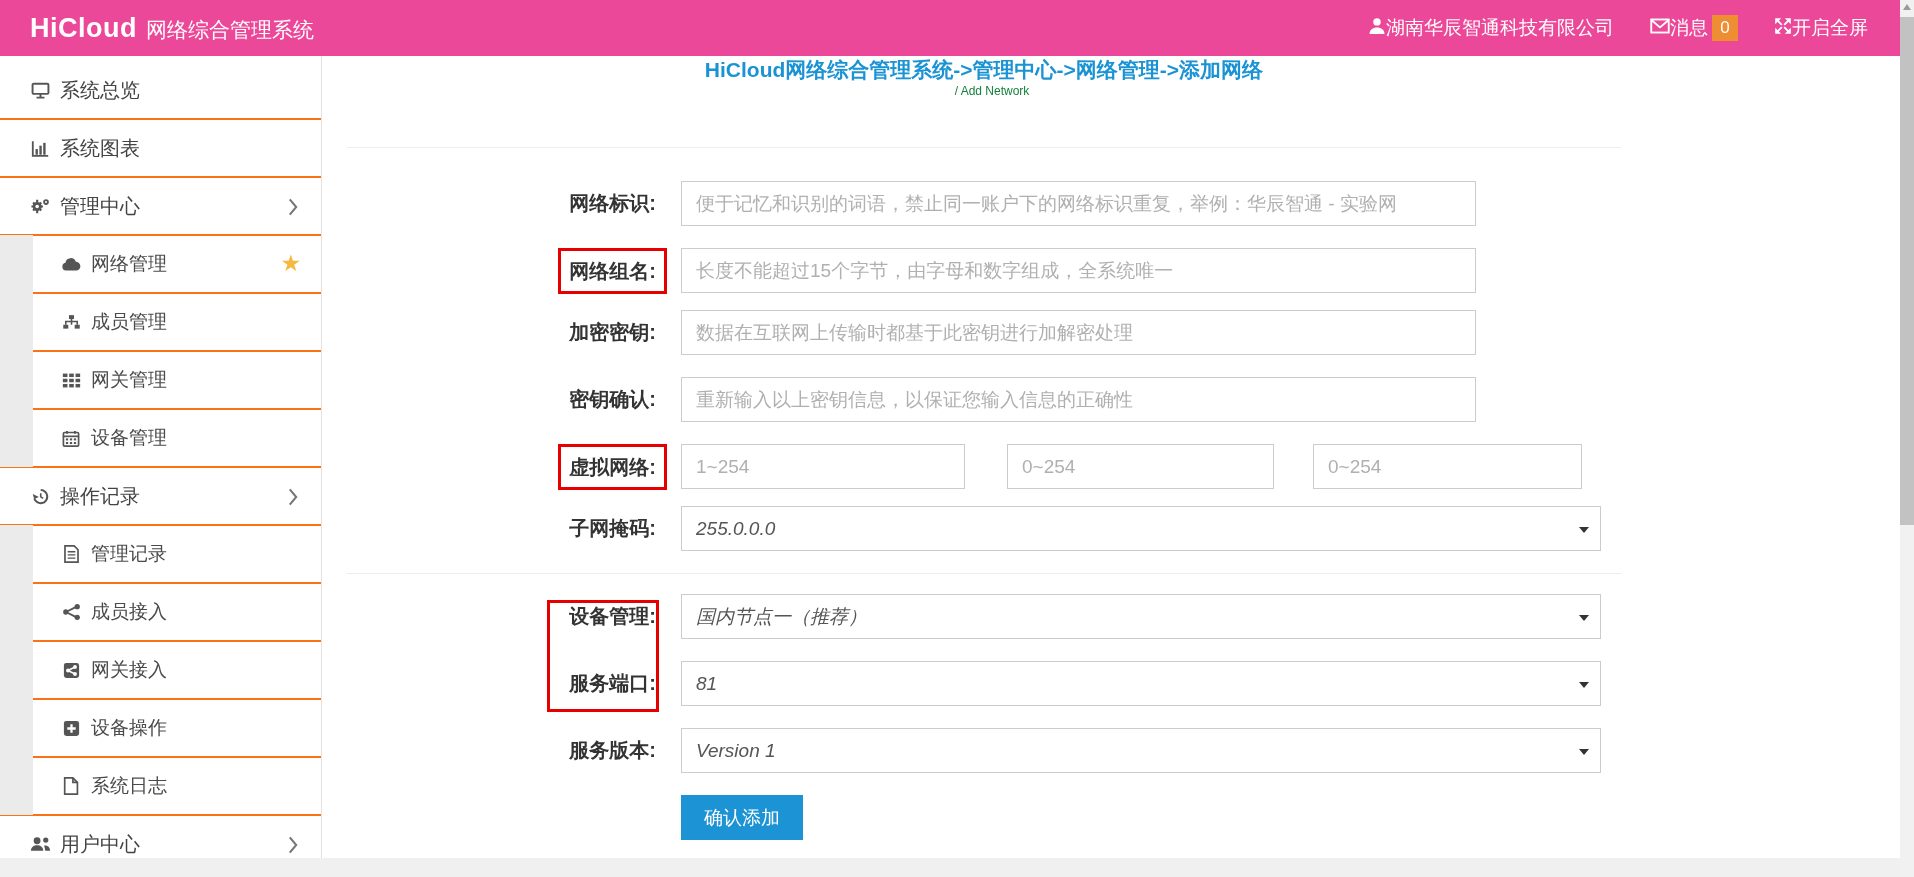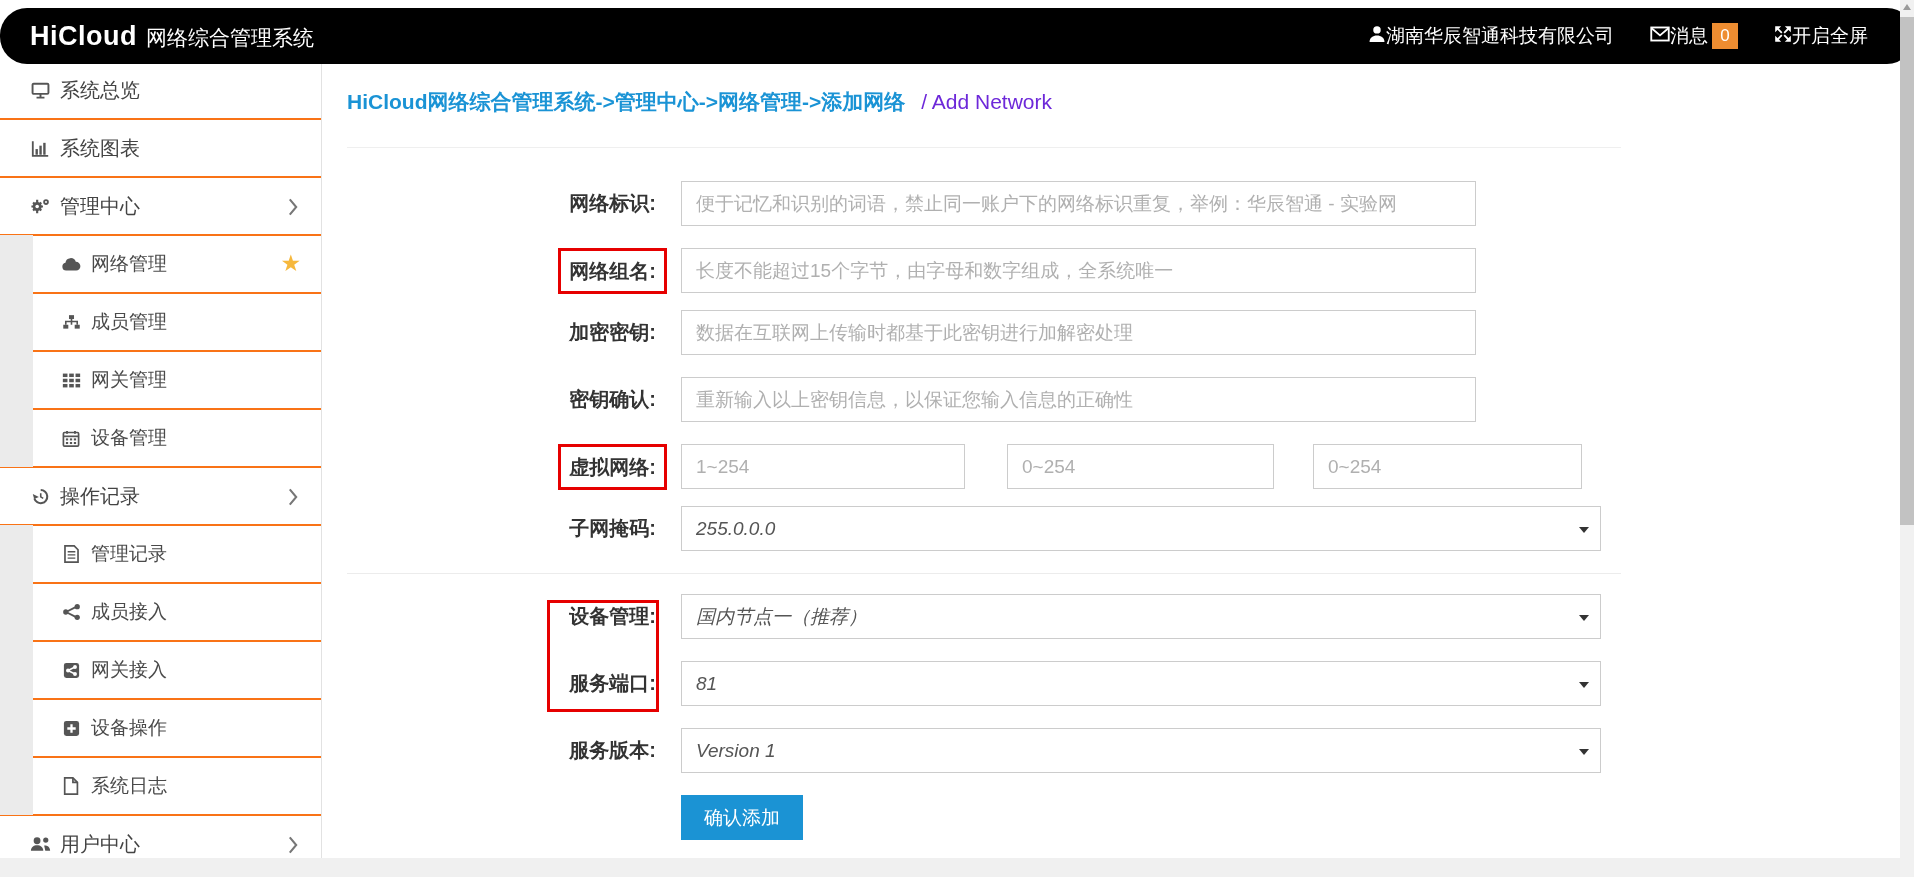--- a/index.html
+++ b/index.html
@@ -1,21 +1,21 @@
 <!DOCTYPE html>
 <html><head>
 <meta charset="utf-8">
 <style>
   * { margin:0; padding:0; box-sizing:border-box; }
   html,body { width:1914px; height:877px; overflow:hidden;
     font-family:"Liberation Sans","DejaVu Sans",sans-serif; background:#fff; }
 
   
-  .topbar { position:absolute; left:0; top:8px; width:1914px; height:56px;
-    background:#000000; display:flex; align-items:center; color:#fff; z-index:5;border-radius:27px; }
+  .topbar { position:absolute; left:0; top:0; width:1914px; height:56px;
+    background:#ec4899; display:flex; align-items:center; color:#fff; z-index:5; }
   .logo { margin-left:30px; display:flex; align-items:baseline; white-space:nowrap; }
   .logo-primary { font-size:27px; font-weight:bold; letter-spacing:0.5px; }
   .logo-secondary { font-size:21px; margin-left:9px; }
   .topbar-right { position:absolute; right:46px; top:0; height:56px;
     display:flex; align-items:center; gap:36px; font-size:19px; }
   .tb-item { display:flex; align-items:center; cursor:pointer; white-space:nowrap; }
   .badge { display:inline-block; min-width:26px; height:26px; line-height:26px;
     background:#ee8d31; color:#fff; text-align:center; font-size:17px; margin-left:4px; }
 
   
@@ -37,23 +37,23 @@
   .side-item.sub::before { content:""; position:absolute; left:0; top:-1px; bottom:-1px;
     width:33px; background:#ebebeb; }
   .chevron { position:absolute; right:22px; top:20px; }
   .star { position:absolute; right:20px; top:14px; color:#f6b83d; font-size:23px; }
 
   
   .main { position:absolute; left:323px; top:56px; width:1577px; height:802px;
     background:#fff; }
   .content { padding-left:24px; }
   .crumb { width:1274px; height:92px; border-bottom:1px solid #efefef;
-    display:flex; align-items:center; }
+    display:flex; align-items:center;flex-direction:column; }
   .crumb-path { color:#1a93d5; font-size:21px; font-weight:bold; }
-  .crumb-suffix { color:#6d28d9; font-size:21px; margin-left:16px; }
+  .crumb-suffix { color:#15803d; font-size:12px; margin-left:16px; }
 
   .form { padding-top:33px; width:1274px; }
   .frow { display:flex; margin-bottom:22px; }
   .frow.tight { margin-bottom:16px; }
   .lbl { width:334px; padding-right:25px; text-align:right; font-size:20px;
     font-weight:bold; color:#333; line-height:45px; white-space:nowrap; flex:none; }
   .red-box { display:inline-block; line-height:30px; border:3px solid #e60000;
     padding:5px 8px; margin-right:-11px; }
   input.inp { width:795px; height:45px; border:1px solid #ccc; background:#fff;
     padding:0 14px; font-size:19px; color:#555; outline:none;

